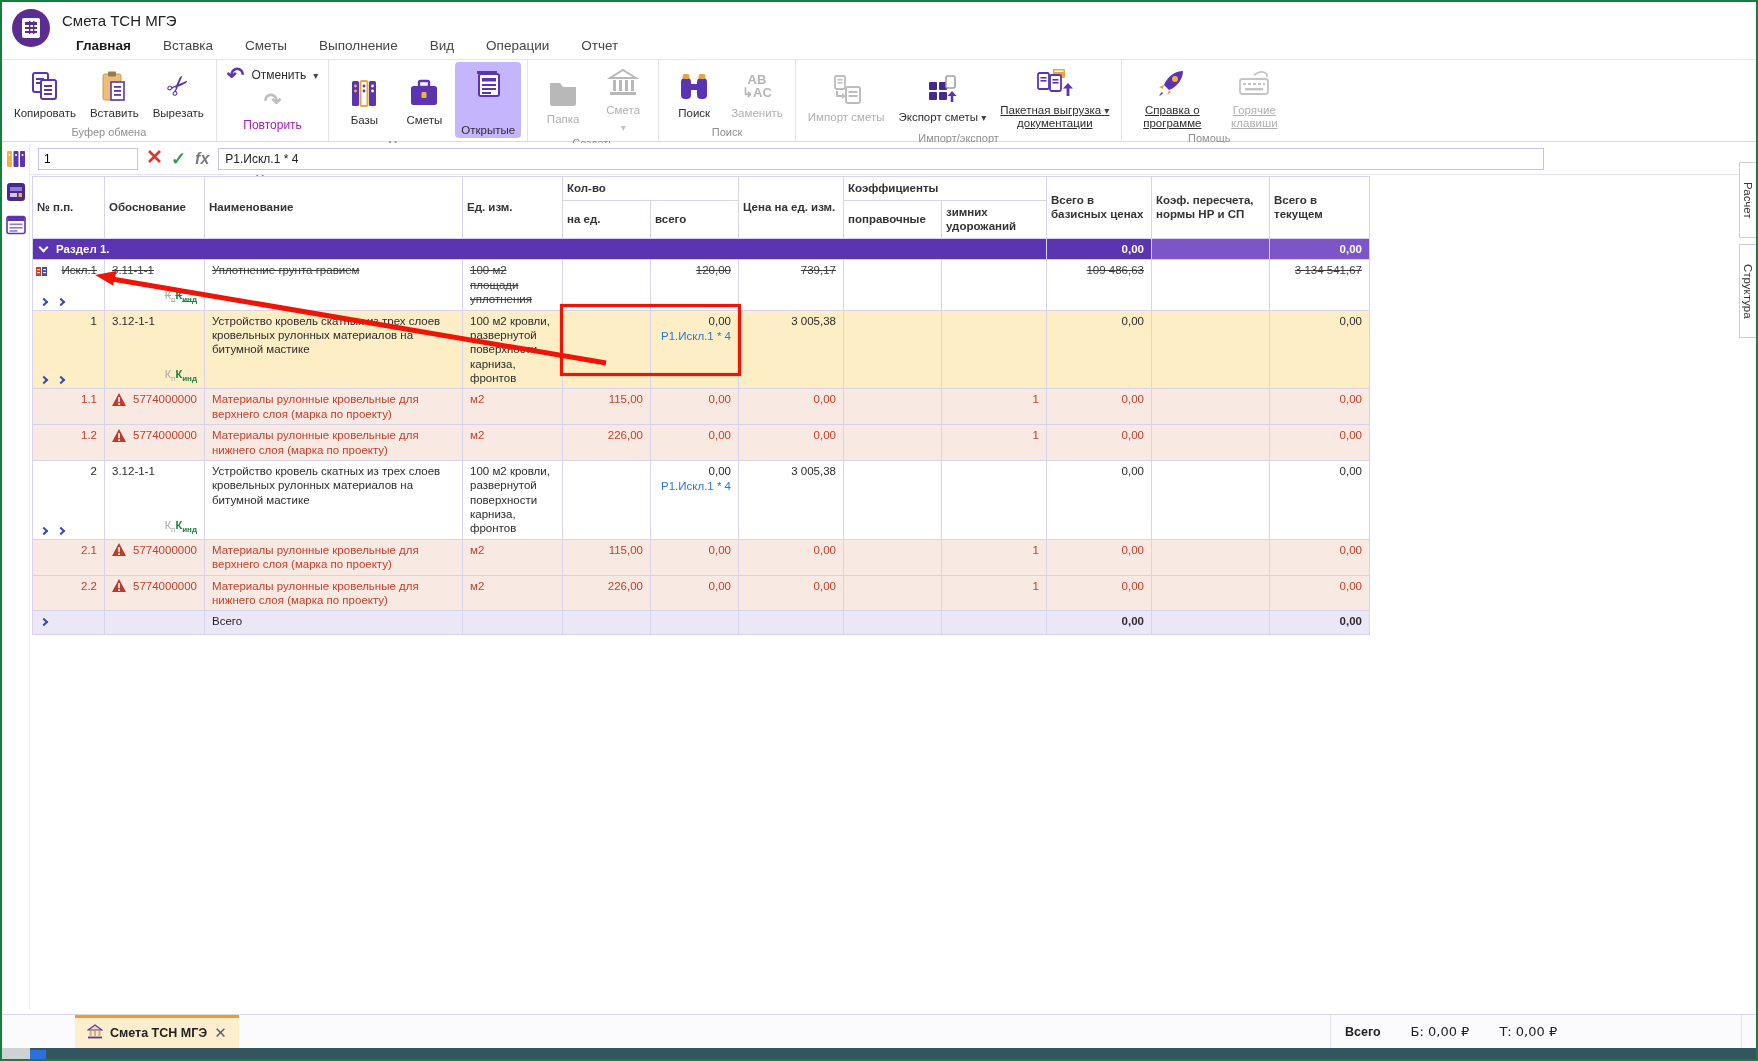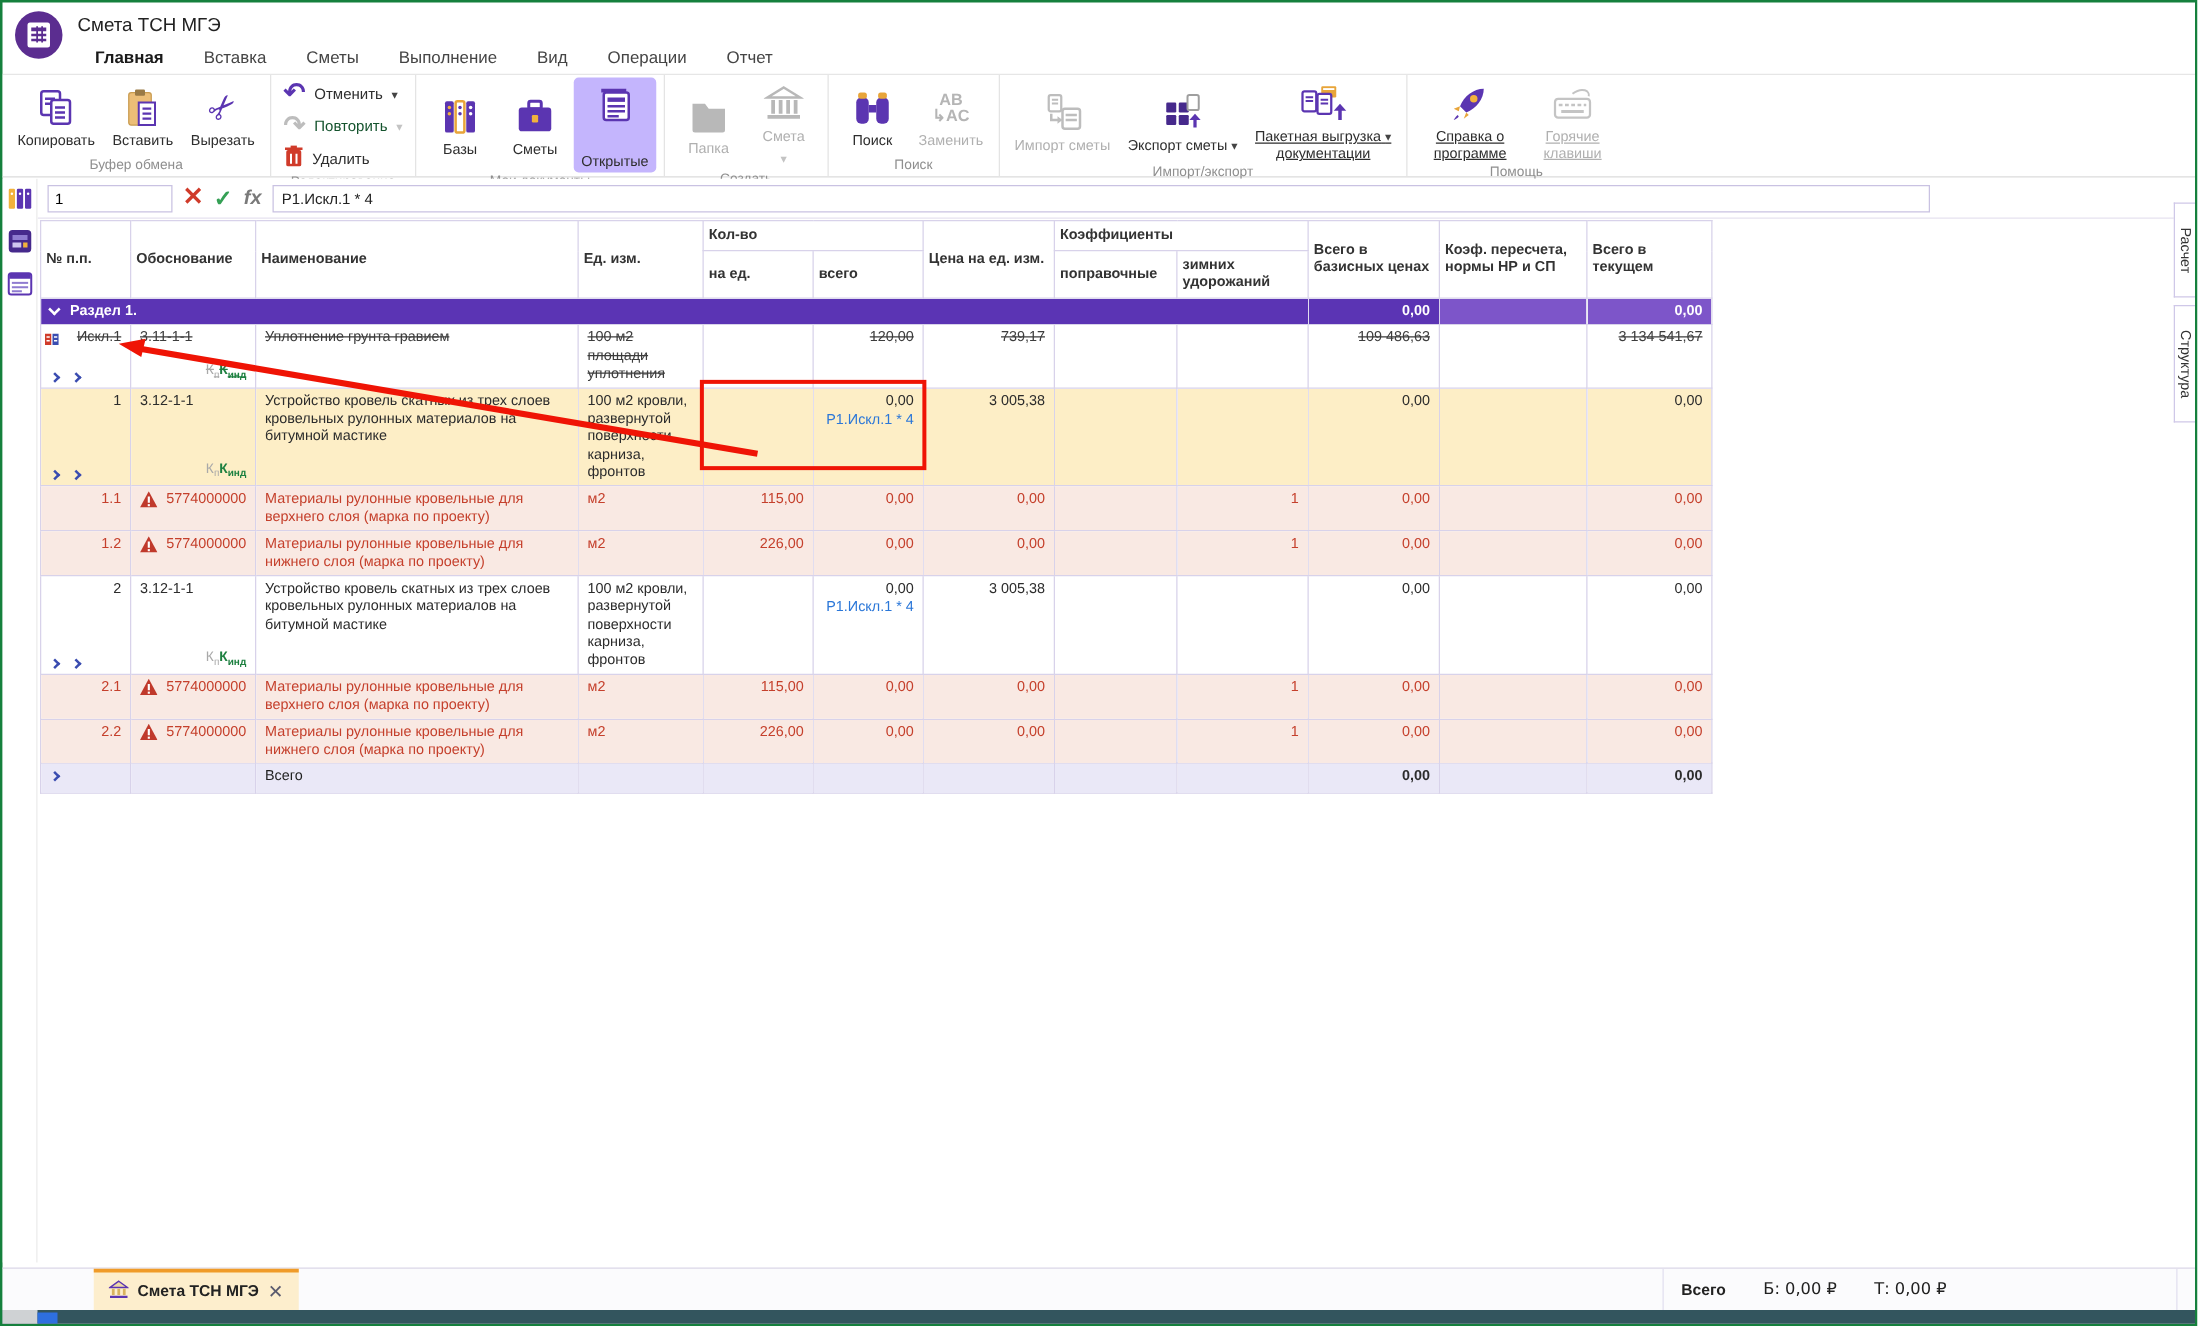--- a/index.html
+++ b/index.html
@@ -22,21 +22,21 @@
   .rbtn { display:flex; flex-direction:column; align-items:center; padding:3px 6px 1px 6px; min-width:58px; border-radius:4px; }
   .rbtn .ic { height:36px; display:flex; align-items:center; justify-content:center; }
   .rbtn .lbl { font-size:11.5px; color:#2e2e2e; text-align:center; line-height:1.15; margin-top:3px; white-space:nowrap; }
   .rbtn .lbl.wrap { white-space:normal; max-width:118px;text-decoration:underline; }
   .rbtn.active-btn { background:#c4b5fd;gap:20px; }
   .rbtn.disabled .lbl { color:#b0b0b0; }
   .caret::before { content:"▾"; font-size:10px; color:#444; }
   .caret.dis::before { color:#c3c3c3; }
   .editstack { display:flex; flex-direction:column; justify-content:center; gap:5px; padding:2px 4px; }
   .minibtn { display:flex; align-items:center; gap:7px; font-size:12px; color:#2e2e2e; }
-  .minibtn.disabled { color:#14532d; }
+  .minibtn.disabled { color:#a21caf;flex-direction:column; }
   .ic-undo::before { content:"↶"; font-size:21px; font-weight:bold; color:#5b35b1; line-height:1; }
   .ic-redo::before { content:"↷"; font-size:21px; font-weight:bold; color:#bdbdbd; line-height:1; }
   .ic-scissors::before { content:"✂"; font-size:27px; color:#5b35b1; display:inline-block; transform:rotate(-45deg); }
   .ic-replace { display:flex; flex-direction:column; align-items:center; line-height:1; font-weight:bold; color:#b5b5b5; font-size:13px; }
   .ic-replace::before { content:"AB"; }
   .ic-replace::after { content:"↳AC"; }
 
   
   .fxbar { position:absolute; left:28px; top:141px; right:0; height:32px; background:#fff; border-bottom:1px solid #e6e2f0; display:flex; align-items:center; gap:9px; padding:0 212px 0 8px; }
   .cellref { width:100px; height:22px; border:1px solid #c9c2e2; font-size:12px; padding:0 5px; font-family:"Liberation Sans",sans-serif; }

